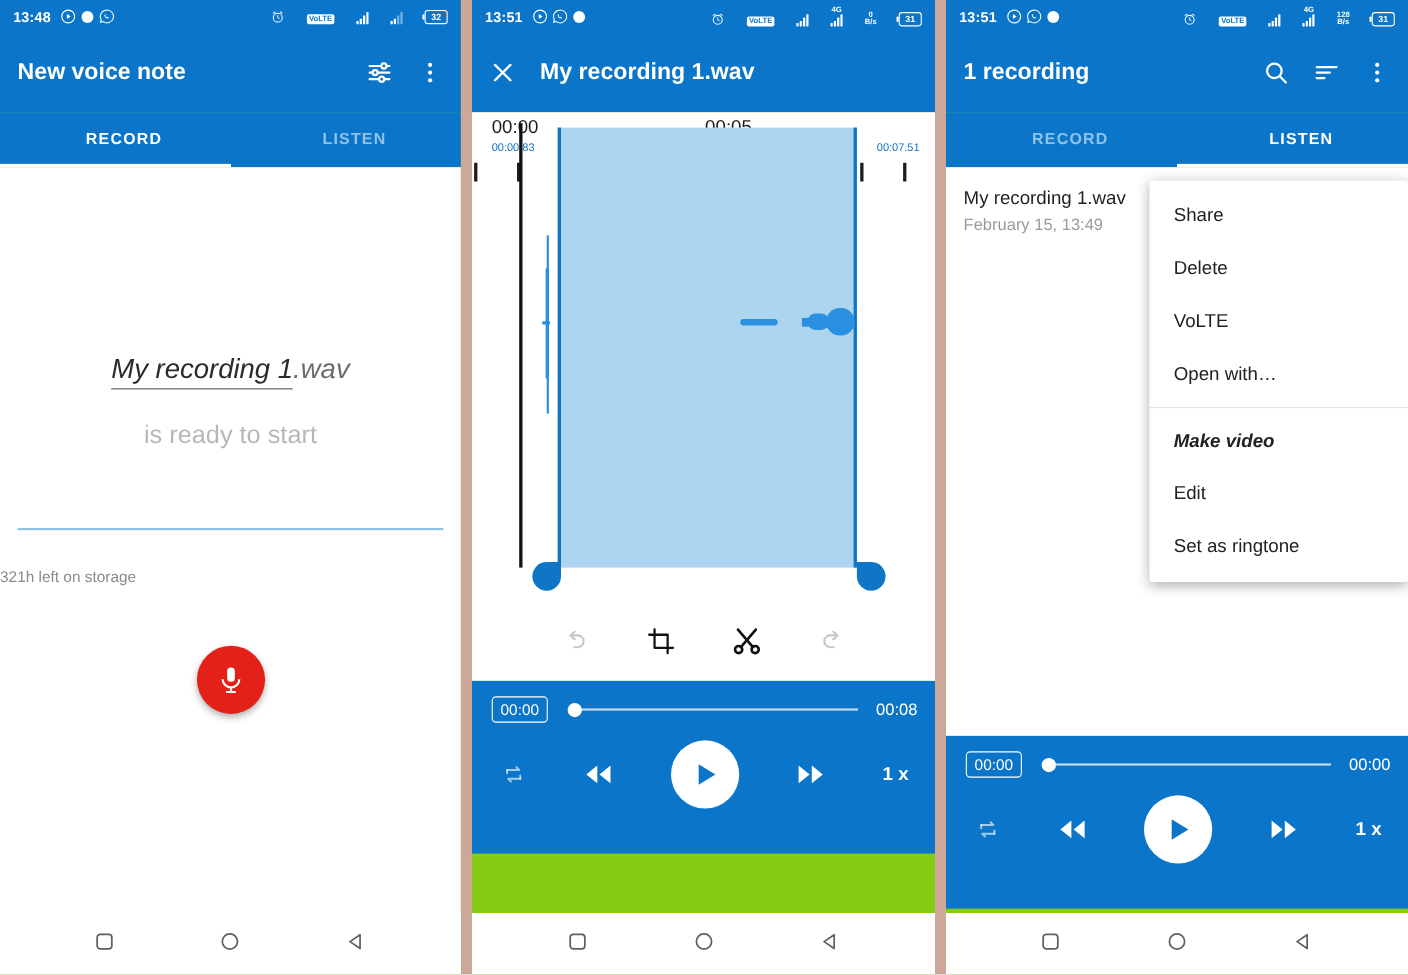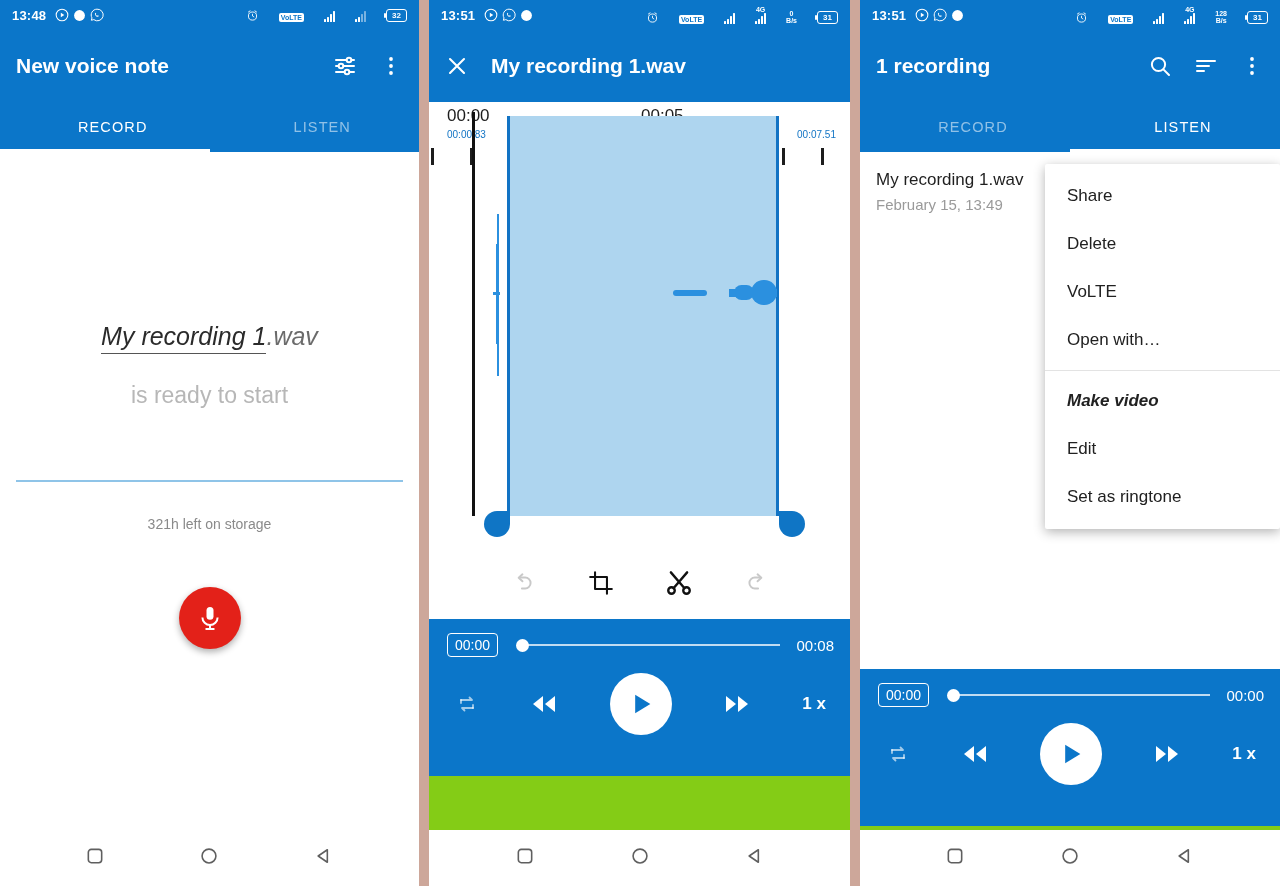--- a/index.html
+++ b/index.html
@@ -72,21 +72,21 @@
   }
   .appbar .title { font-size: 21px; font-weight: bold; white-space: nowrap; }
   .appbar .grow { flex: 1; }
   .appbar-actions { display: flex; align-items: center; gap: 22px; }
   .appbar-icon { cursor: pointer; width: 24px; height: 24px; display: block; }
 
   
   .tabs { background: #0b76c9; display: flex; height: 50px; position: relative; }
   .tab {
     flex: 1; display: flex; align-items: center; justify-content: center;
-    font-size: 14.5px; font-weight: normal; letter-spacing: 1.1px;
+    font-size: 14.5px; font-weight: bold; letter-spacing: 1.1px;
     color: rgba(255,255,255,.55); cursor: pointer; padding-left: 16px;
   }
   .tab.active { color: #ffffff; }
   .tab-indicator {
     position: absolute; bottom: 0; height: 3px; width: 50%;
     background: #ffffff;
   }
   .tab-indicator.left { left: 0; }
   .tab-indicator.right { left: 50%; }
 
@@ -99,21 +99,21 @@
     border-bottom: 1.5px solid #555; padding-bottom: 3px;
   }
   .fname-ext { font-style: italic; color: #6b6b6b; }
   .ready-sub { margin-top: 31px; font-size: 23px; color: #b7b7b7; }
   .storage-rule {
     position: absolute; left: 16px; right: 16px; top: 328px;
     height: 2px; background: #8fc4e8;
   }
   .storage-text {
     position: absolute; left: 0; right: 0; top: 364px;
-    text-align: center; font-size: 14px; color: #8a8a8a;
+    font-size: 14px; color: #8a8a8a;
   }
   .mic-btn {
     position: absolute; left: 50%; top: 435px; transform: translateX(-50%);
     width: 62px; height: 62px; border-radius: 50%;
     background: #e32119; box-shadow: 0 3px 7px rgba(0,0,0,.32);
     display: flex; align-items: center; justify-content: center;
     cursor: pointer;
   }
 
   

